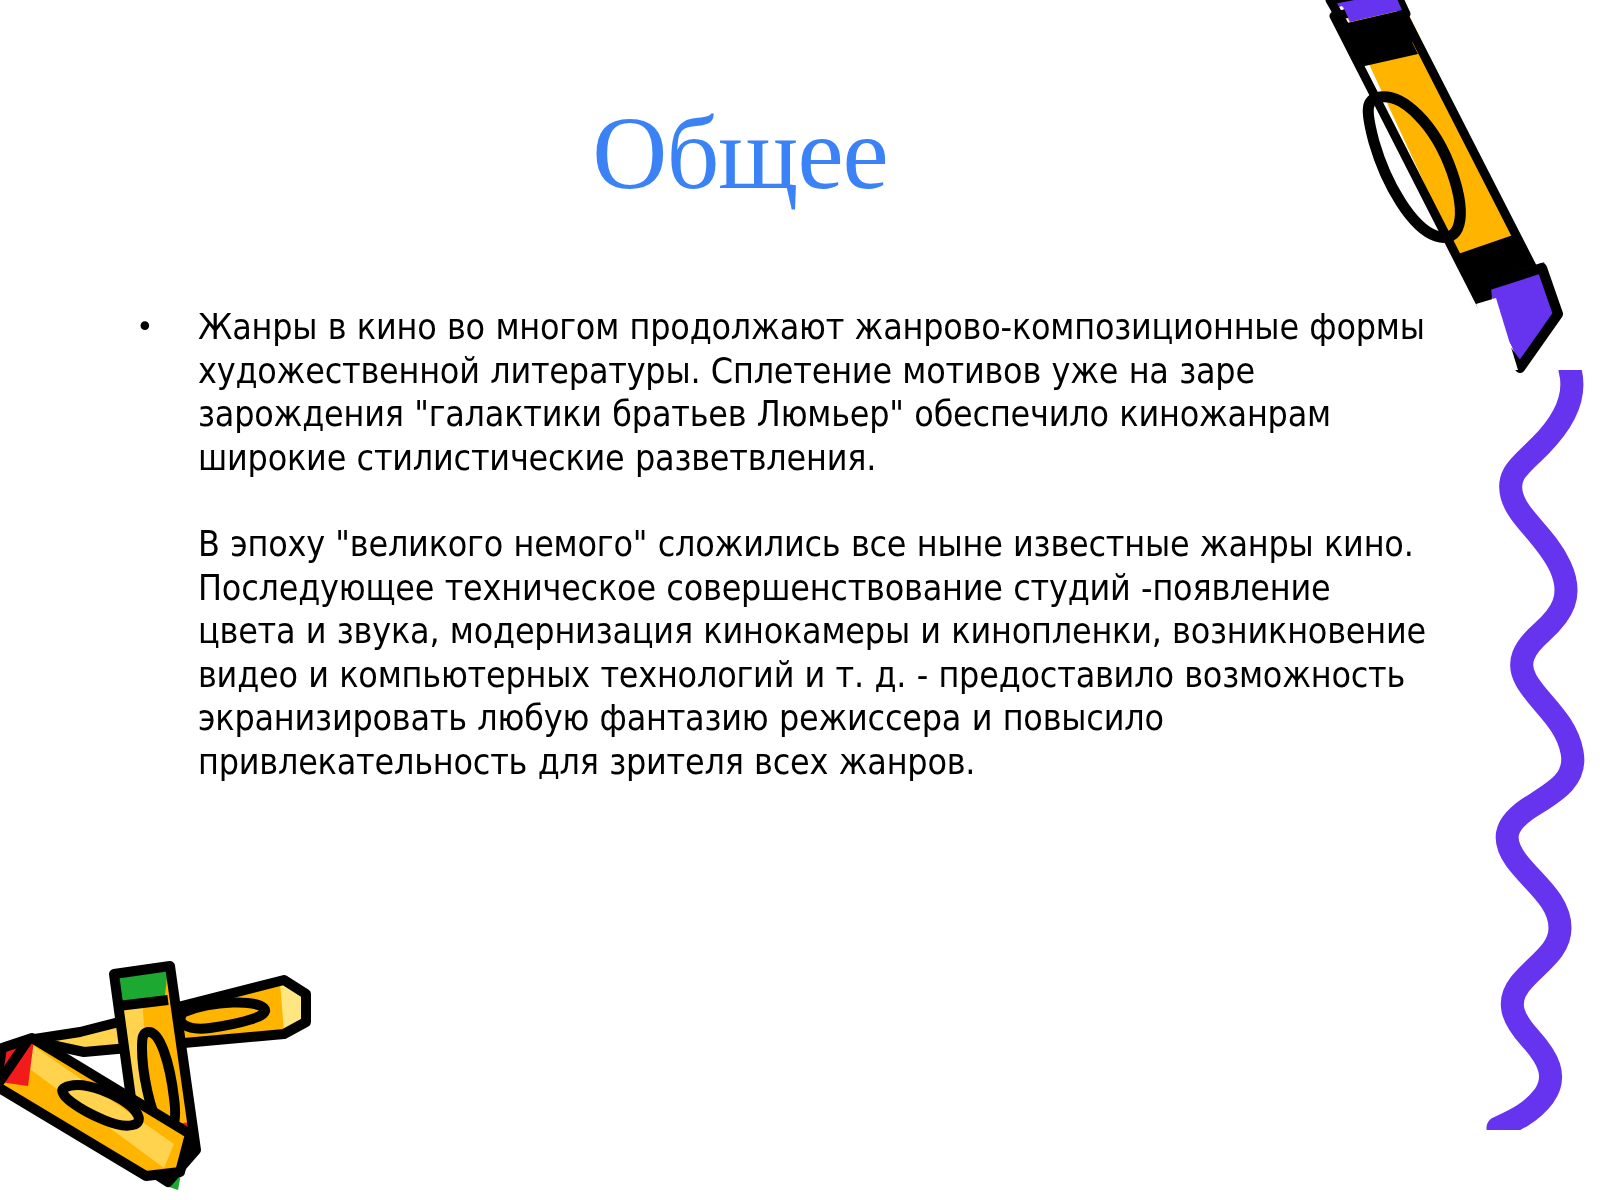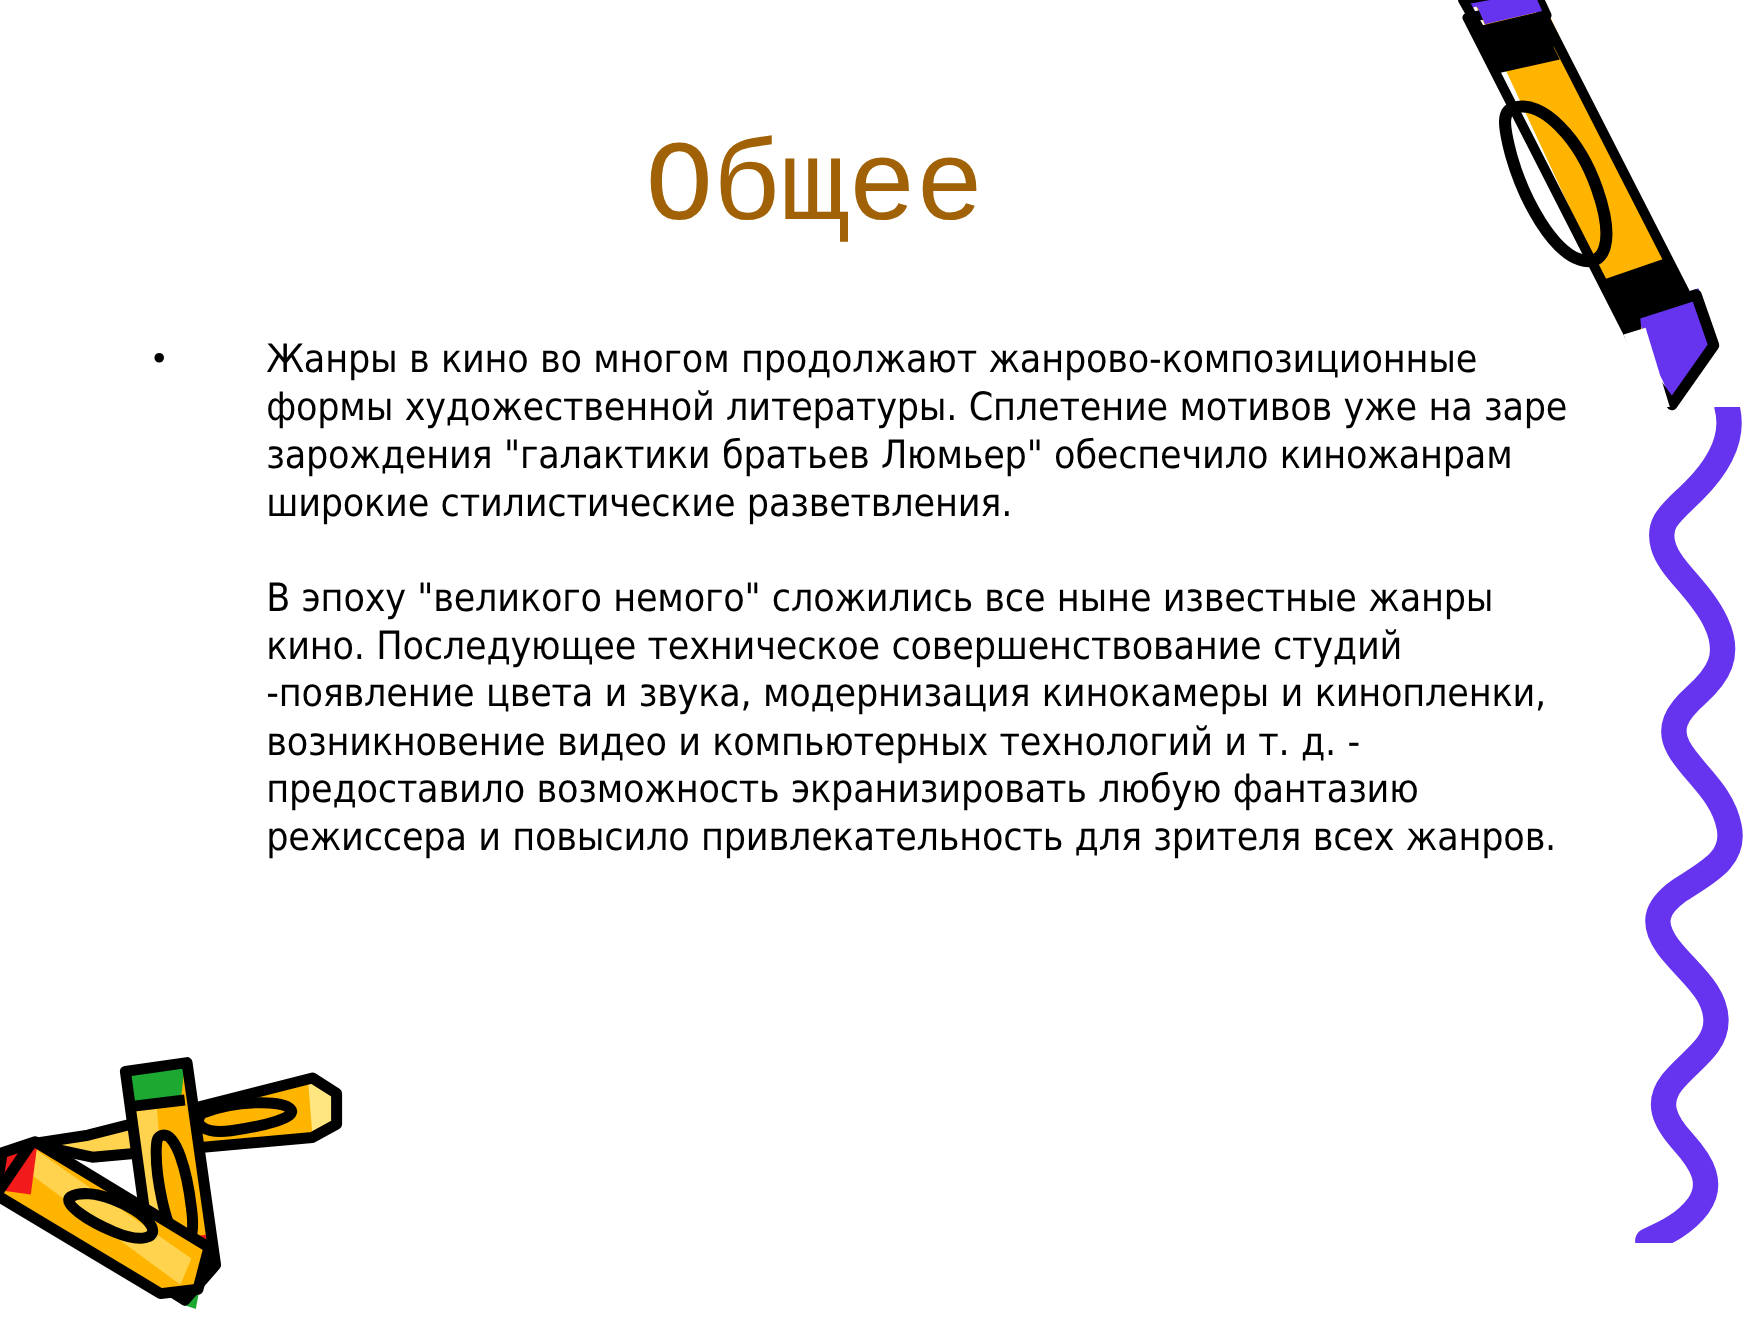--- a/index.html
+++ b/index.html
@@ -16,27 +16,26 @@
     font-family: "DejaVu Sans", sans-serif;
   }
 
   
   #slide-title {
     position: absolute;
     left: 0;
     top: 98px;
     width: 1480px;
     text-align: center;
-    font-family: Liberation Mono, monospace;
+    font-family: Liberation Serif, serif;
     font-size: 104px;
     line-height: 1.05;
     font-weight: 400;
-    color: #a16207;
+    color: #3b82f6;
     letter-spacing: -1px;
-    margin-top: 20px;
   }
 
   
   #body-block {
     position: absolute;
     left: 128px;
     top: 305px;
     width: 1300px;
   }
   .bullet-row {
@@ -46,21 +45,20 @@
   .bullet-marker {
     flex: 0 0 62px;
     font-size: 30px;
     line-height: 43px;
     color: #000000;
     text-align: left;
     padding-left: 8px;
   }
   .bullet-body {
     flex: 1 1 auto;
-    margin-left: 44px;
   }
   .para {
     font-family: "DejaVu Sans Condensed", "Liberation Sans Narrow", "Liberation Sans", sans-serif;
     font-stretch: condensed;
     font-size: 35.5px;
     line-height: 43.5px;
     color: #000000;
     margin: 0;
     text-align: left;
     letter-spacing: -0.2px;

